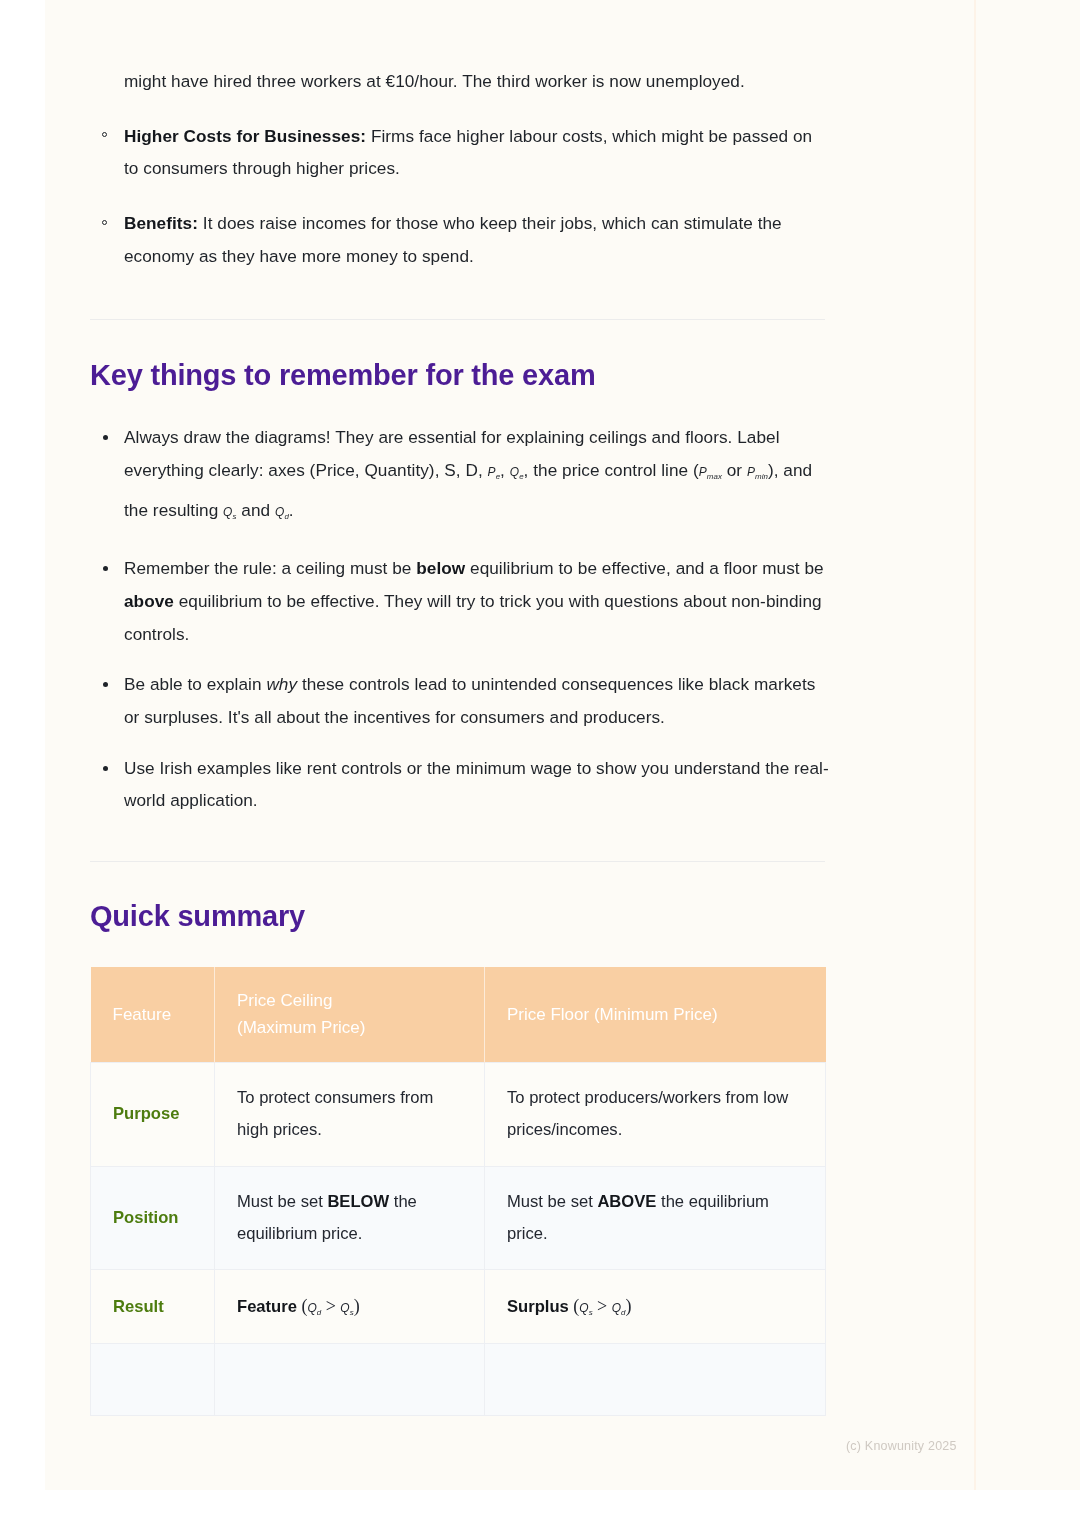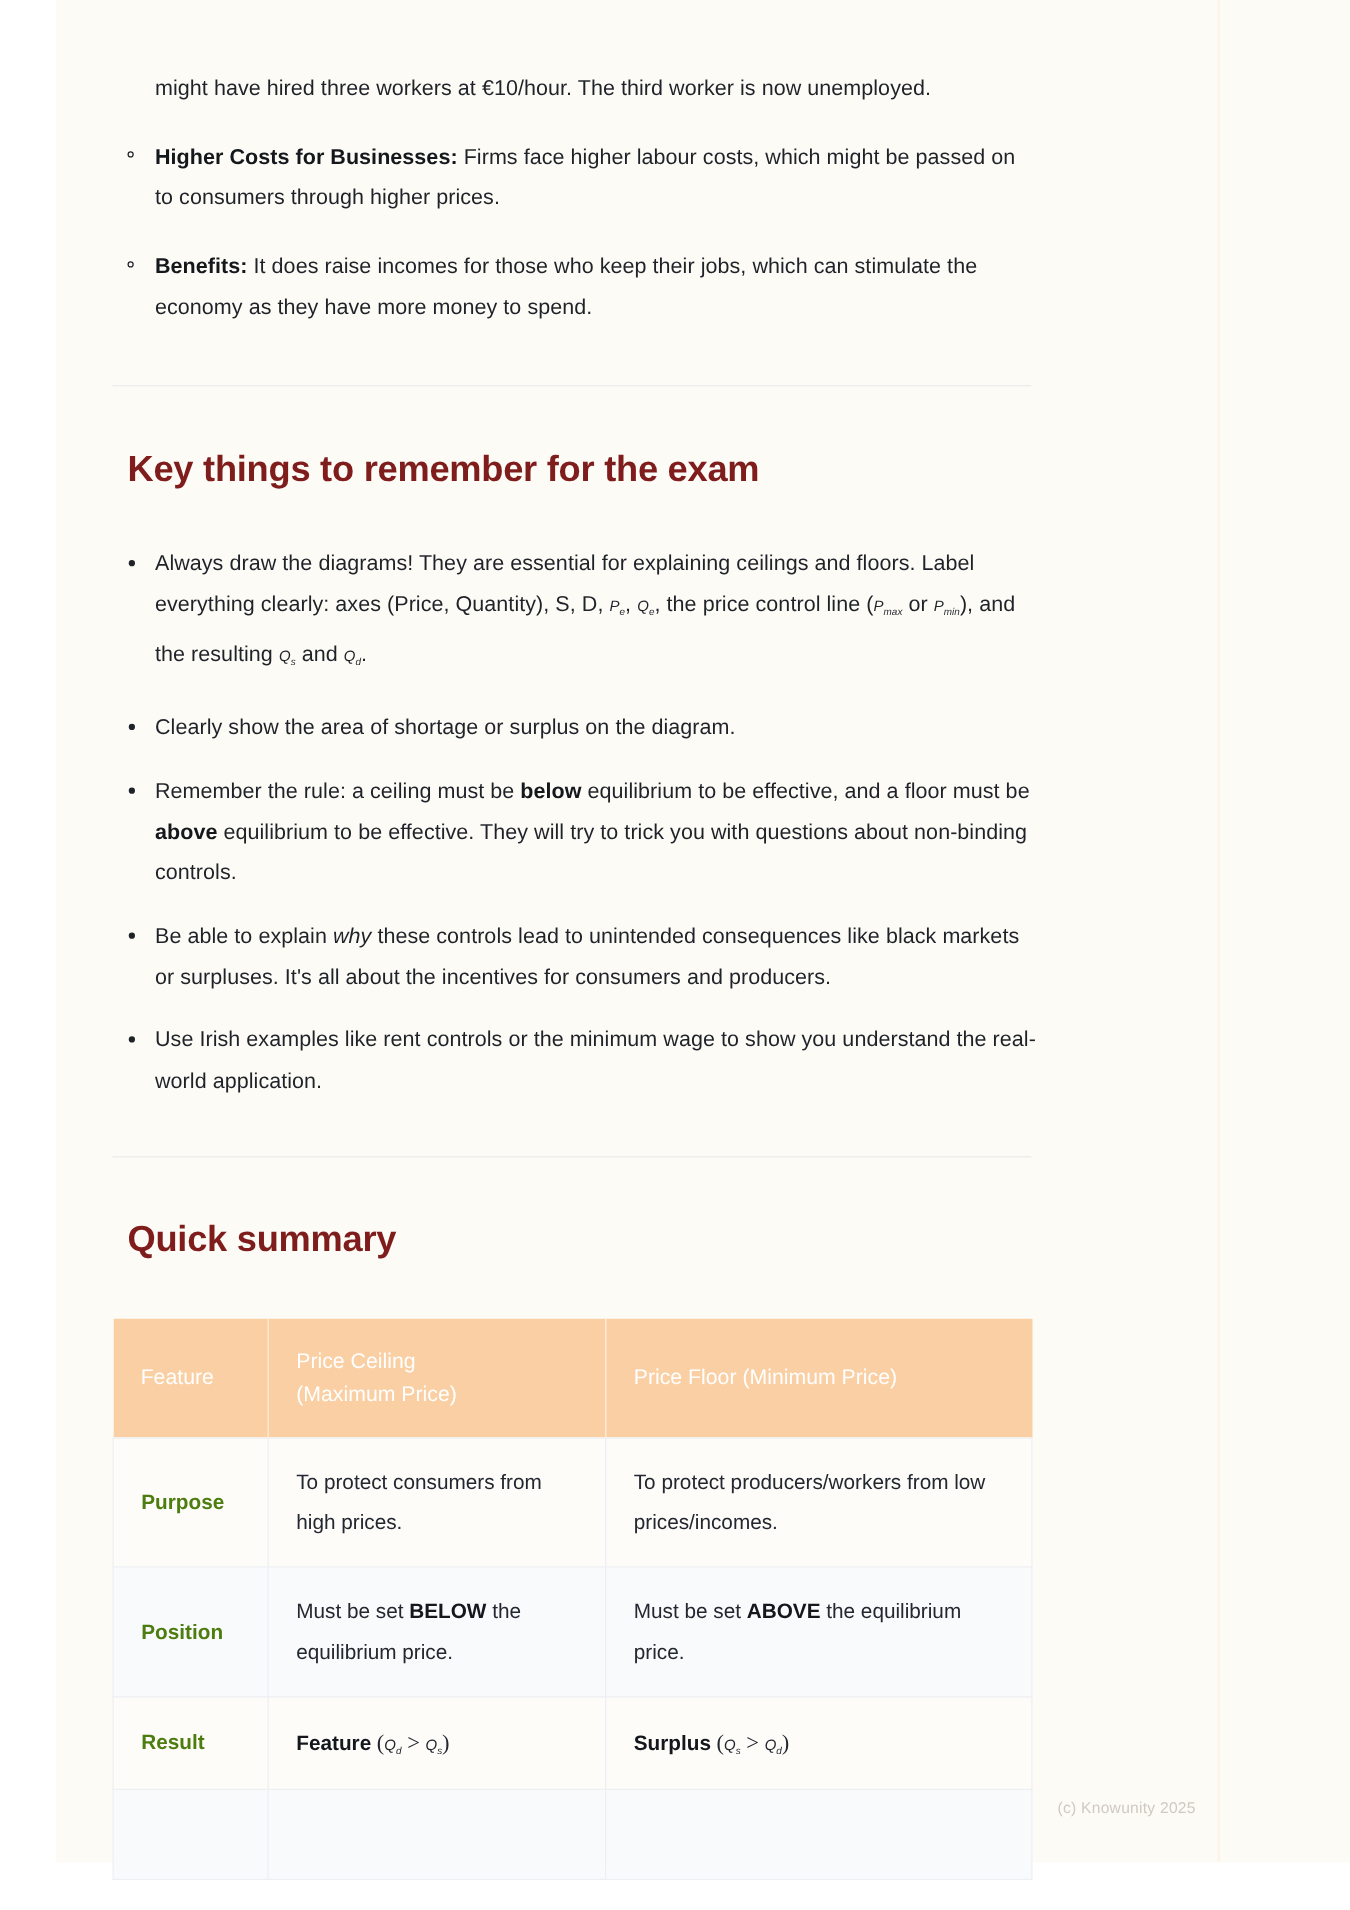--- a/index.html
+++ b/index.html
@@ -108,21 +108,21 @@
     border: 1.4px solid #1f2329;
     background: transparent;
     box-sizing: border-box;
   }
 
   .orphan-para {
     font-size: 17.2px;
     line-height: 32.7px;
     color: #1f2329;
     padding-left: 34px;
-    margin: 0 0 22px 0;
+    margin: 11px 0 22px 0;
     letter-spacing: 0.05px;
   }
 
   b, strong { font-weight: 700; color: #14171c; }
   i, em { font-style: italic; }
 
   .mathvar {
     font-family: Liberation Sans, sans-serif;
     font-style: italic;
     font-size: 12px;
@@ -141,23 +141,23 @@
     height: 1px;
     background: #ECECEC;
     margin: 0;
     width: 735px;
   }
 
   
   .heading {
     font-size: 29px;
     font-weight: 700;
-    color: #7f1d1d;
+    color: #4c1d95;
     letter-spacing: -0.2px;
-    margin: 12px;
+    margin: 0;
     line-height: 1.2;
   }
 
   
   table.summary {
     border-collapse: collapse;
     width: 735px;
     table-layout: fixed;
   }
   table.summary th {
@@ -230,23 +230,20 @@
   <div style="height:38px"></div>
   <h2 class="heading">Key things to remember for the exam</h2>
 
   <div style="height:29px"></div>
   <ul class="lvl1">
 
     <li>
       <span>Always draw the diagrams! They are essential for explaining ceilings and floors. Label everything clearly: axes (Price, Quantity), S, D, </span><span class="mathvar"><span>P</span><sub>e</sub></span><span>, </span><span class="mathvar"><span>Q</span><sub>e</sub></span><span>, the price control line (</span><span class="mathvar"><span>P</span><sub>max</sub></span><span> or </span><span class="mathvar"><span>P</span><sub>min</sub></span><span>), and the resulting </span><span class="mathvar"><span>Q</span><sub>s</sub></span><span> and </span><span class="mathvar"><span>Q</span><sub>d</sub></span><span>.</span>
     </li>
 
-    <li>
-      <span>Clearly show the area of shortage or surplus on the diagram.</span>
-    </li>
 
     <li>
       <span>Remember the rule: a ceiling must be </span><b>below</b><span> equilibrium to be effective, and a floor must be </span><b>above</b><span> equilibrium to be effective. They will try to trick you with questions about non-binding controls.</span>
     </li>
 
     <li>
       <span>Be able to explain </span><i>why</i><span> these controls lead to unintended consequences like black markets or surpluses. It's all about the incentives for consumers and producers.</span>
     </li>
 
     <li>

